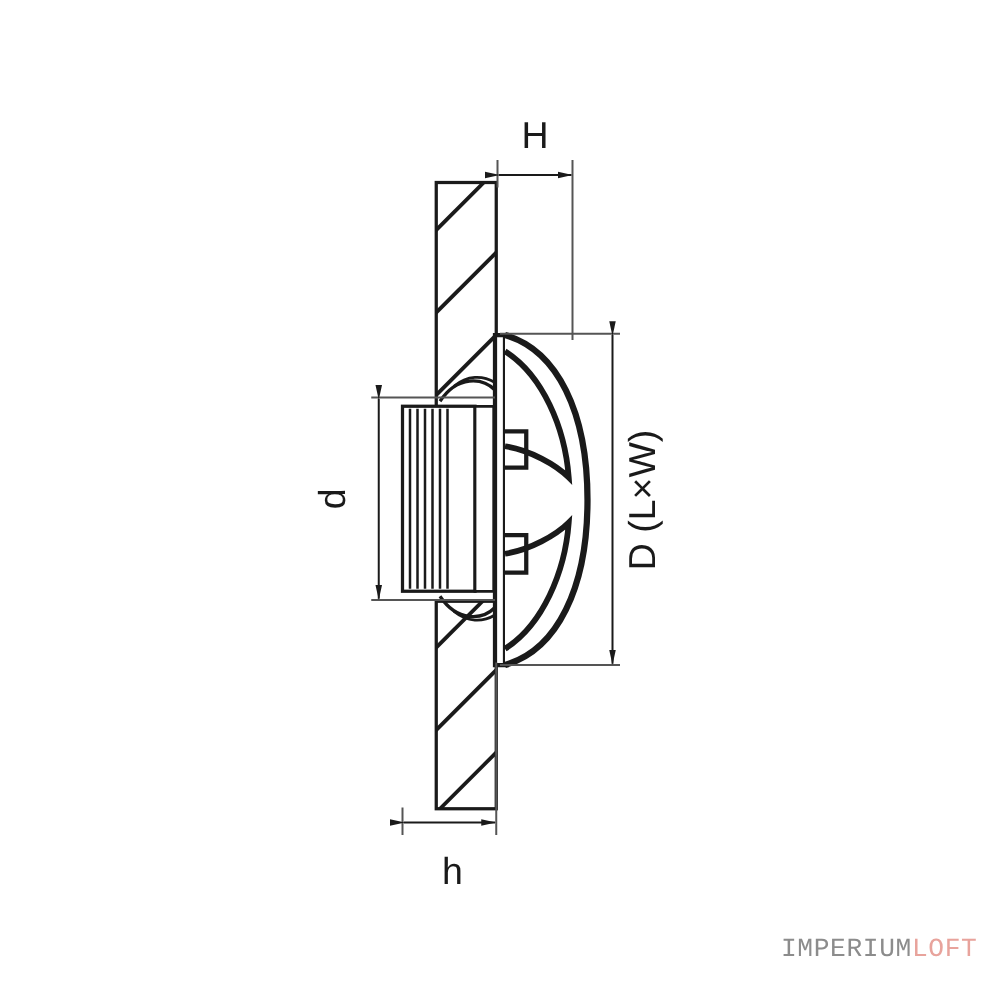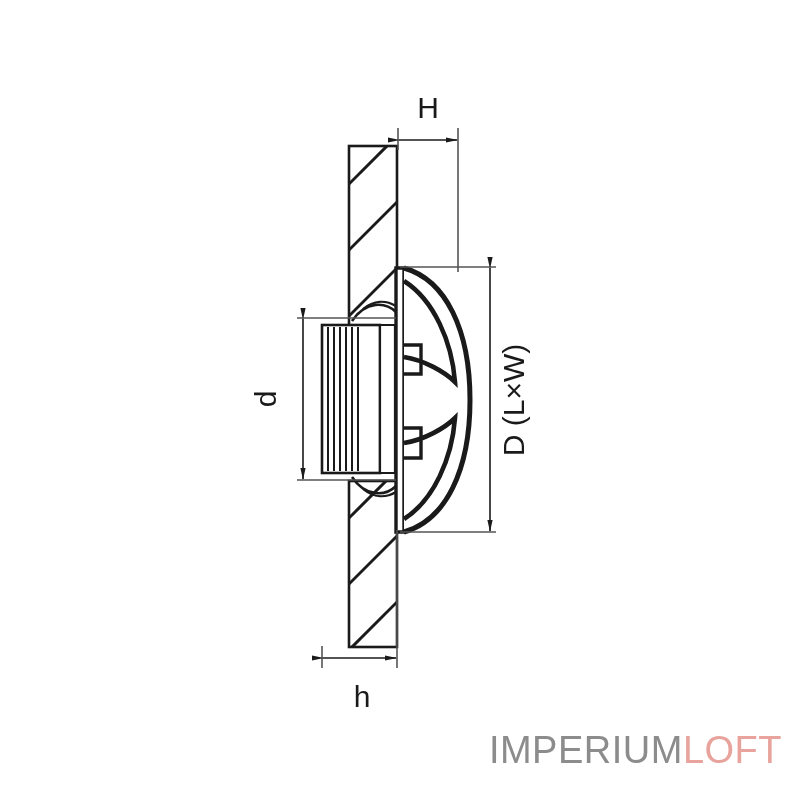--- a/index.html
+++ b/index.html
@@ -28,22 +28,22 @@
   }
   .dim-label {
     font-family: "Liberation Sans", sans-serif;
     font-size: 30px;
     fill: #1a1a1a;
   }
   .watermark {
     position: absolute;
     right: 18px;
     bottom: 28px;
-    font-family: Liberation Sans, sans-serif;
-    font-size: 38px;
+    font-family: Liberation Mono, monospace;
+    font-size: 21px;
     letter-spacing: 0.5px;
     white-space: nowrap;
     user-select: none;
   }
   .wm-primary { color: #8c8c8c; }
   .wm-accent  { color: #e8a39c; }
 </style>
 </head>
 <body>
 

